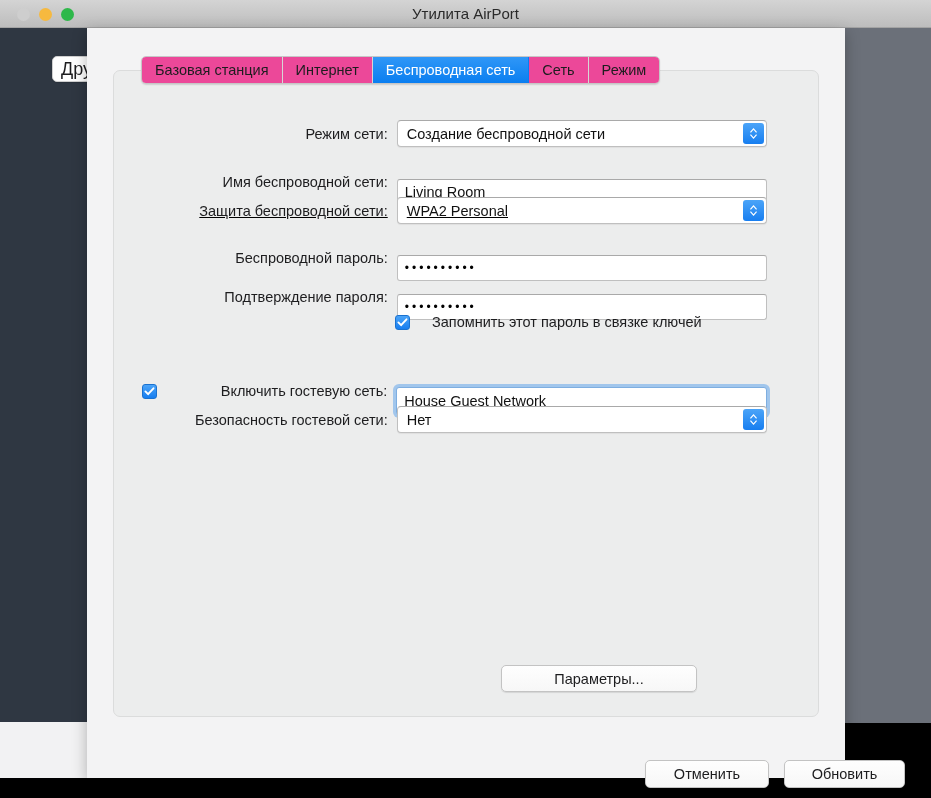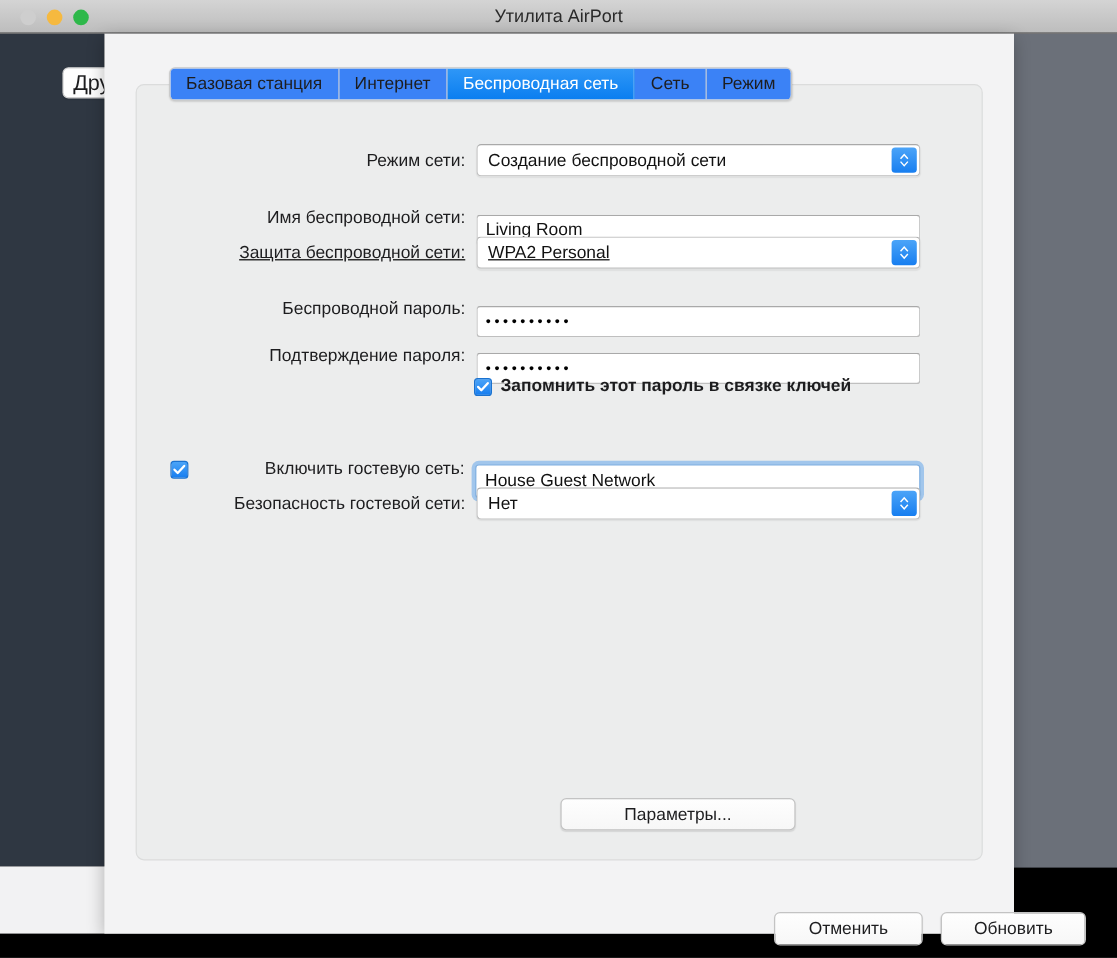--- a/index.html
+++ b/index.html
@@ -139,21 +139,21 @@
     overflow: hidden;
     z-index: 5;
   }
   .tab {
     display: flex;
     align-items: center;
     justify-content: center;
     padding: 0 13px;
     font-size: 14.5px;
     color: #1d1d1f;
-    background: #3b82f6;
+    background: #ec4899;
     border-right: 1px solid #d6d6d6;
     white-space: nowrap;
     cursor: default;
     height: 100%;
     box-sizing: border-box;
   }
   .tab:last-child { border-right: none; }
   .tab.active {
     background: linear-gradient(to bottom, #2f97f7 0%, #0a7ef0 100%);
     color: #ffffff;
@@ -252,43 +252,42 @@
     align-items: center;
     justify-content: center;
     flex: 0 0 auto;
     cursor: default;
   }
   .checkbox svg { display: block; }
   .checkbox-label {
     font-size: 14.5px;
     color: #1d1d1f;
     white-space: nowrap;
-    margin-left: 7px;
-    font-weight: bold;
+    margin-left: 22px;
   }
 
   
   .pushbtn {
     background: linear-gradient(to bottom, #fefefe 0%, #f7f7f7 100%);
     border: 1px solid #c3c3c3;
     border-radius: 5px;
     box-shadow: 0 1px 1px rgba(0,0,0,0.10);
     font-size: 14.5px;
     color: #1d1d1f;
     display: flex;
     align-items: center;
     justify-content: center;
     box-sizing: border-box;
     cursor: default;
     white-space: nowrap;
   }
 
   .btn-options {
     position: absolute;
-    left: 380px;
+    left: 414px;
     top: 637px;
     width: 196px;
     height: 27px;
   }
   .btn-cancel {
     position: absolute;
     left: 558px;
     top: 732px;
     width: 124px;
     height: 28px;

